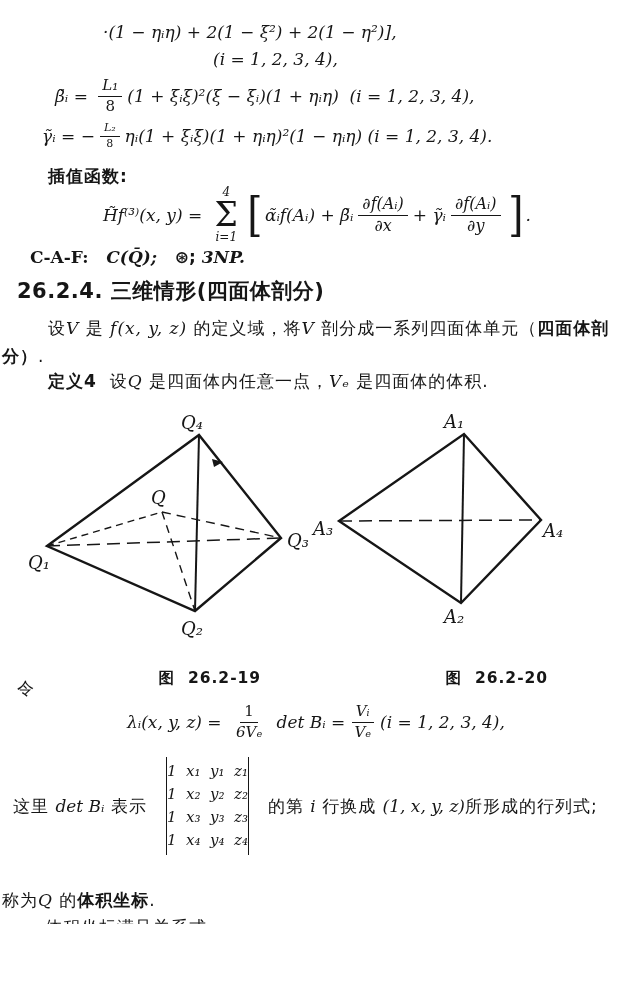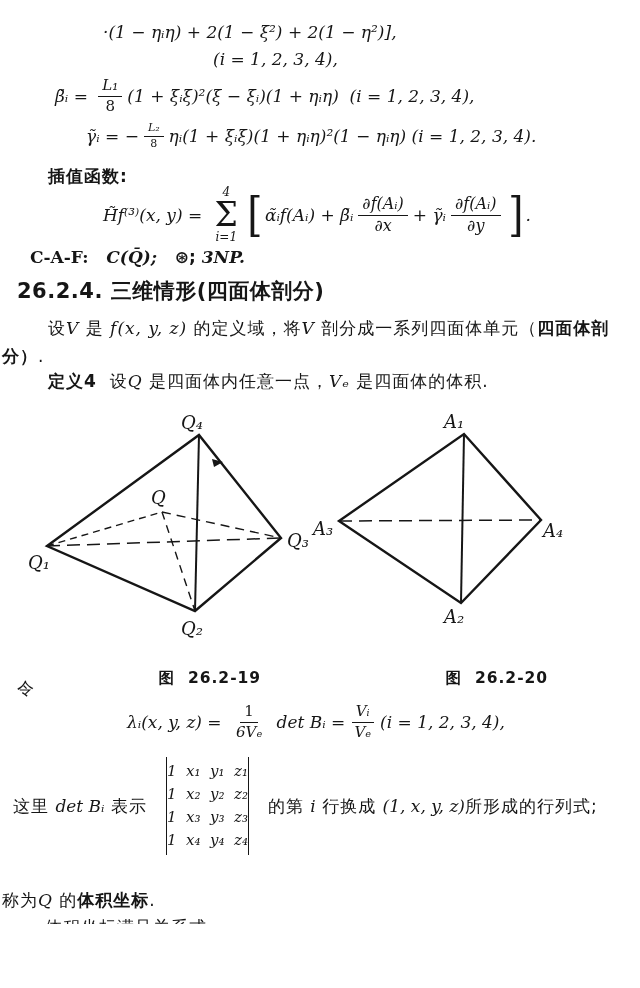--- a/index.html
+++ b/index.html
@@ -44,21 +44,21 @@
   <div class="abs math fs17 row-flex" style="left:55px; top:76px; height:40px;">
     <span class="seg">β̃ᵢ = </span>
     <span class="frac" style="font-size:15px;">
       <span class="num">L₁</span>
       <span class="den up">8</span>
     </span>
     <span class="seg">(1 + ξᵢξ)²(ξ − ξᵢ)(1 + ηᵢη)</span>
     <span class="seg">  (i = 1, 2, 3, 4),</span>
   </div>
 
-  <div class="abs math fs17 row-flex" style="left:42px; top:116px; height:40px;margin-left:44px;">
+  <div class="abs math fs17 row-flex" style="left:42px; top:116px; height:40px;">
     <span class="seg">γ̃ᵢ = −</span>
     <span class="frac" style="font-size:11px;">
       <span class="num">L₂</span>
       <span class="den up">8</span>
     </span>
     <span class="seg">ηᵢ(1 + ξᵢξ)(1 + ηᵢη)²(1 − ηᵢη)</span>
     <span class="seg"> (i = 1, 2, 3, 4).</span>
   </div>
 
   <div class="abs cjk b fs17" style="left:48px; top:165px;">

